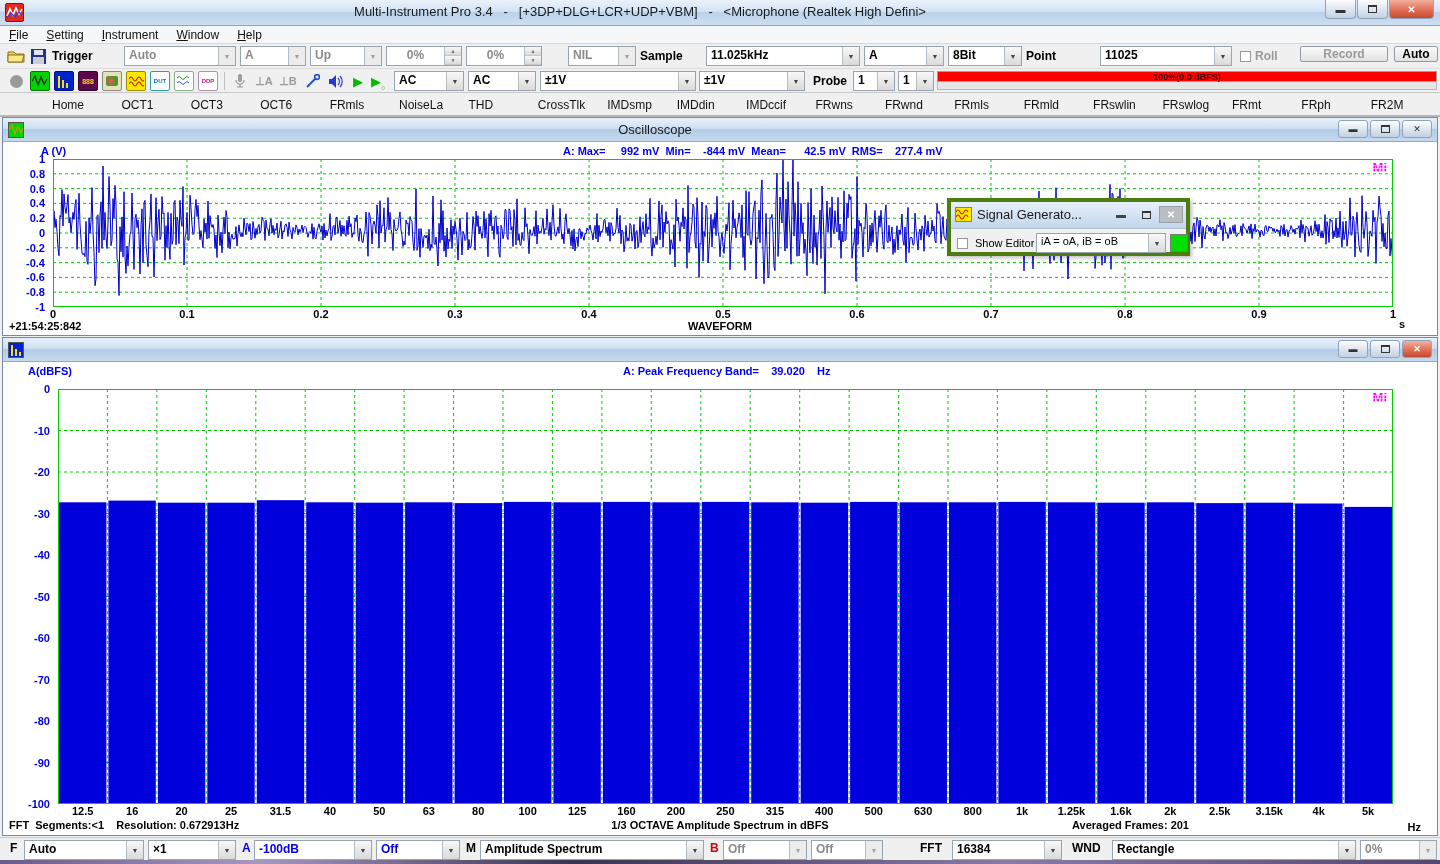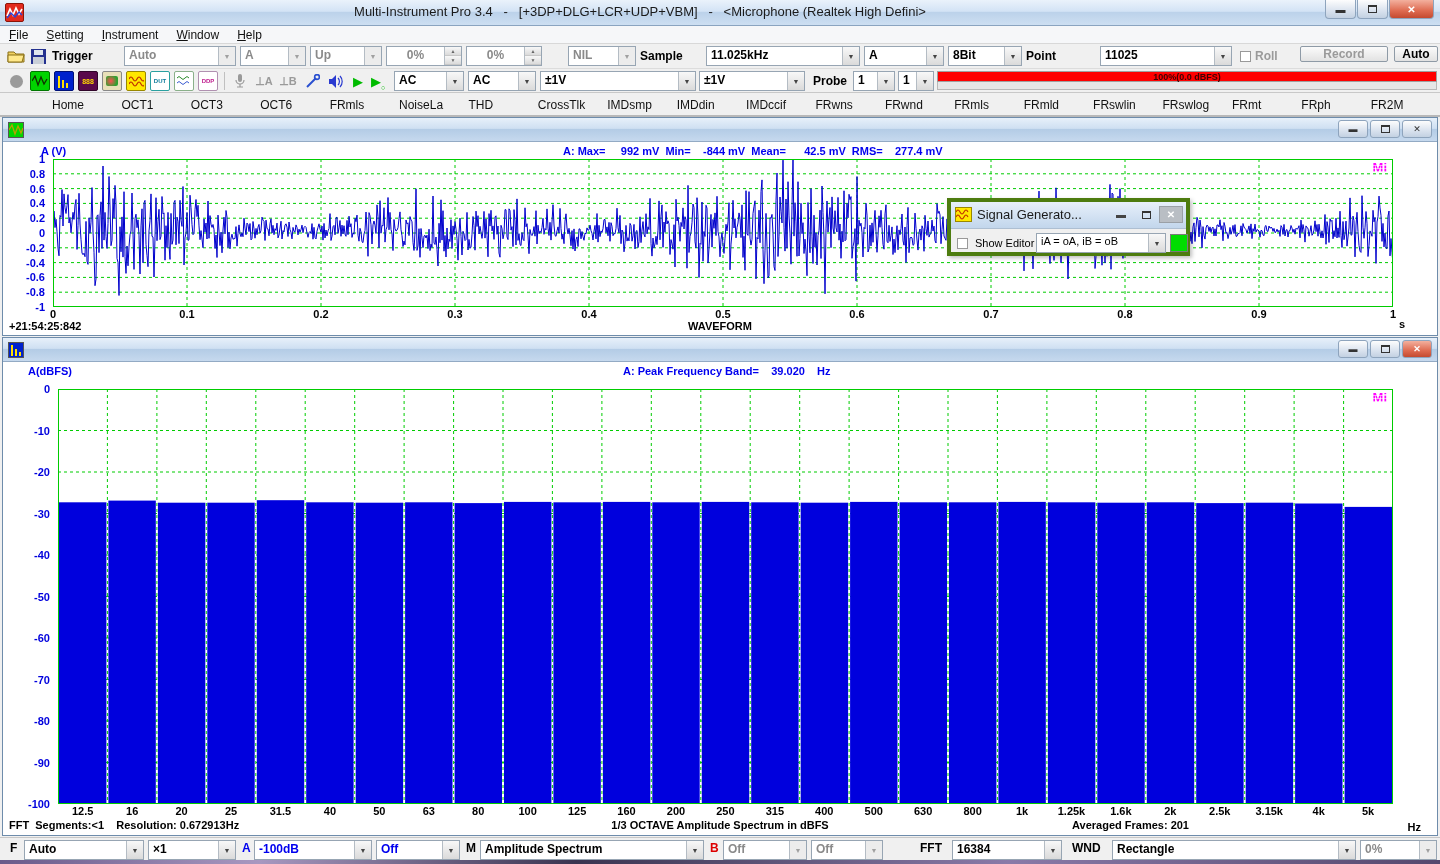--- a/index.html
+++ b/index.html
@@ -305,20 +305,21 @@
       <div class="tab">FRph</div>
       <div class="tab">FR2M</div>
     </div>
 </div>
 
 <div class="win" id="osc-win" style="top:117px;height:219px">
   <div class="win-title">
     <div class="win-icon" style="background:#00d400"><svg width="14" height="14" viewBox="0 0 14 14">
           <polyline points="0,7 3,2 6,11 9,3 12,10 14,5" fill="none" stroke="#b8a000" stroke-width="1.3"></polyline>
         </svg></div>
+    <span class="win-title-text">Oscilloscope</span>
     <div class="win-btns">
       <div class="win-btn">▬</div>
       <div class="win-btn">
           <span class="maxglyph"></span>
         </div>
       <div class="win-btn">✕</div>
     </div>
   </div>
   <span class="stat-label" style="left:38px;top:27px">A (V)</span>
   <span class="stat-label" style="left:560px;top:27px">A: Max=     992 mV  Min=    -844 mV  Mean=      42.5 mV  RMS=    277.4 mV</span>

